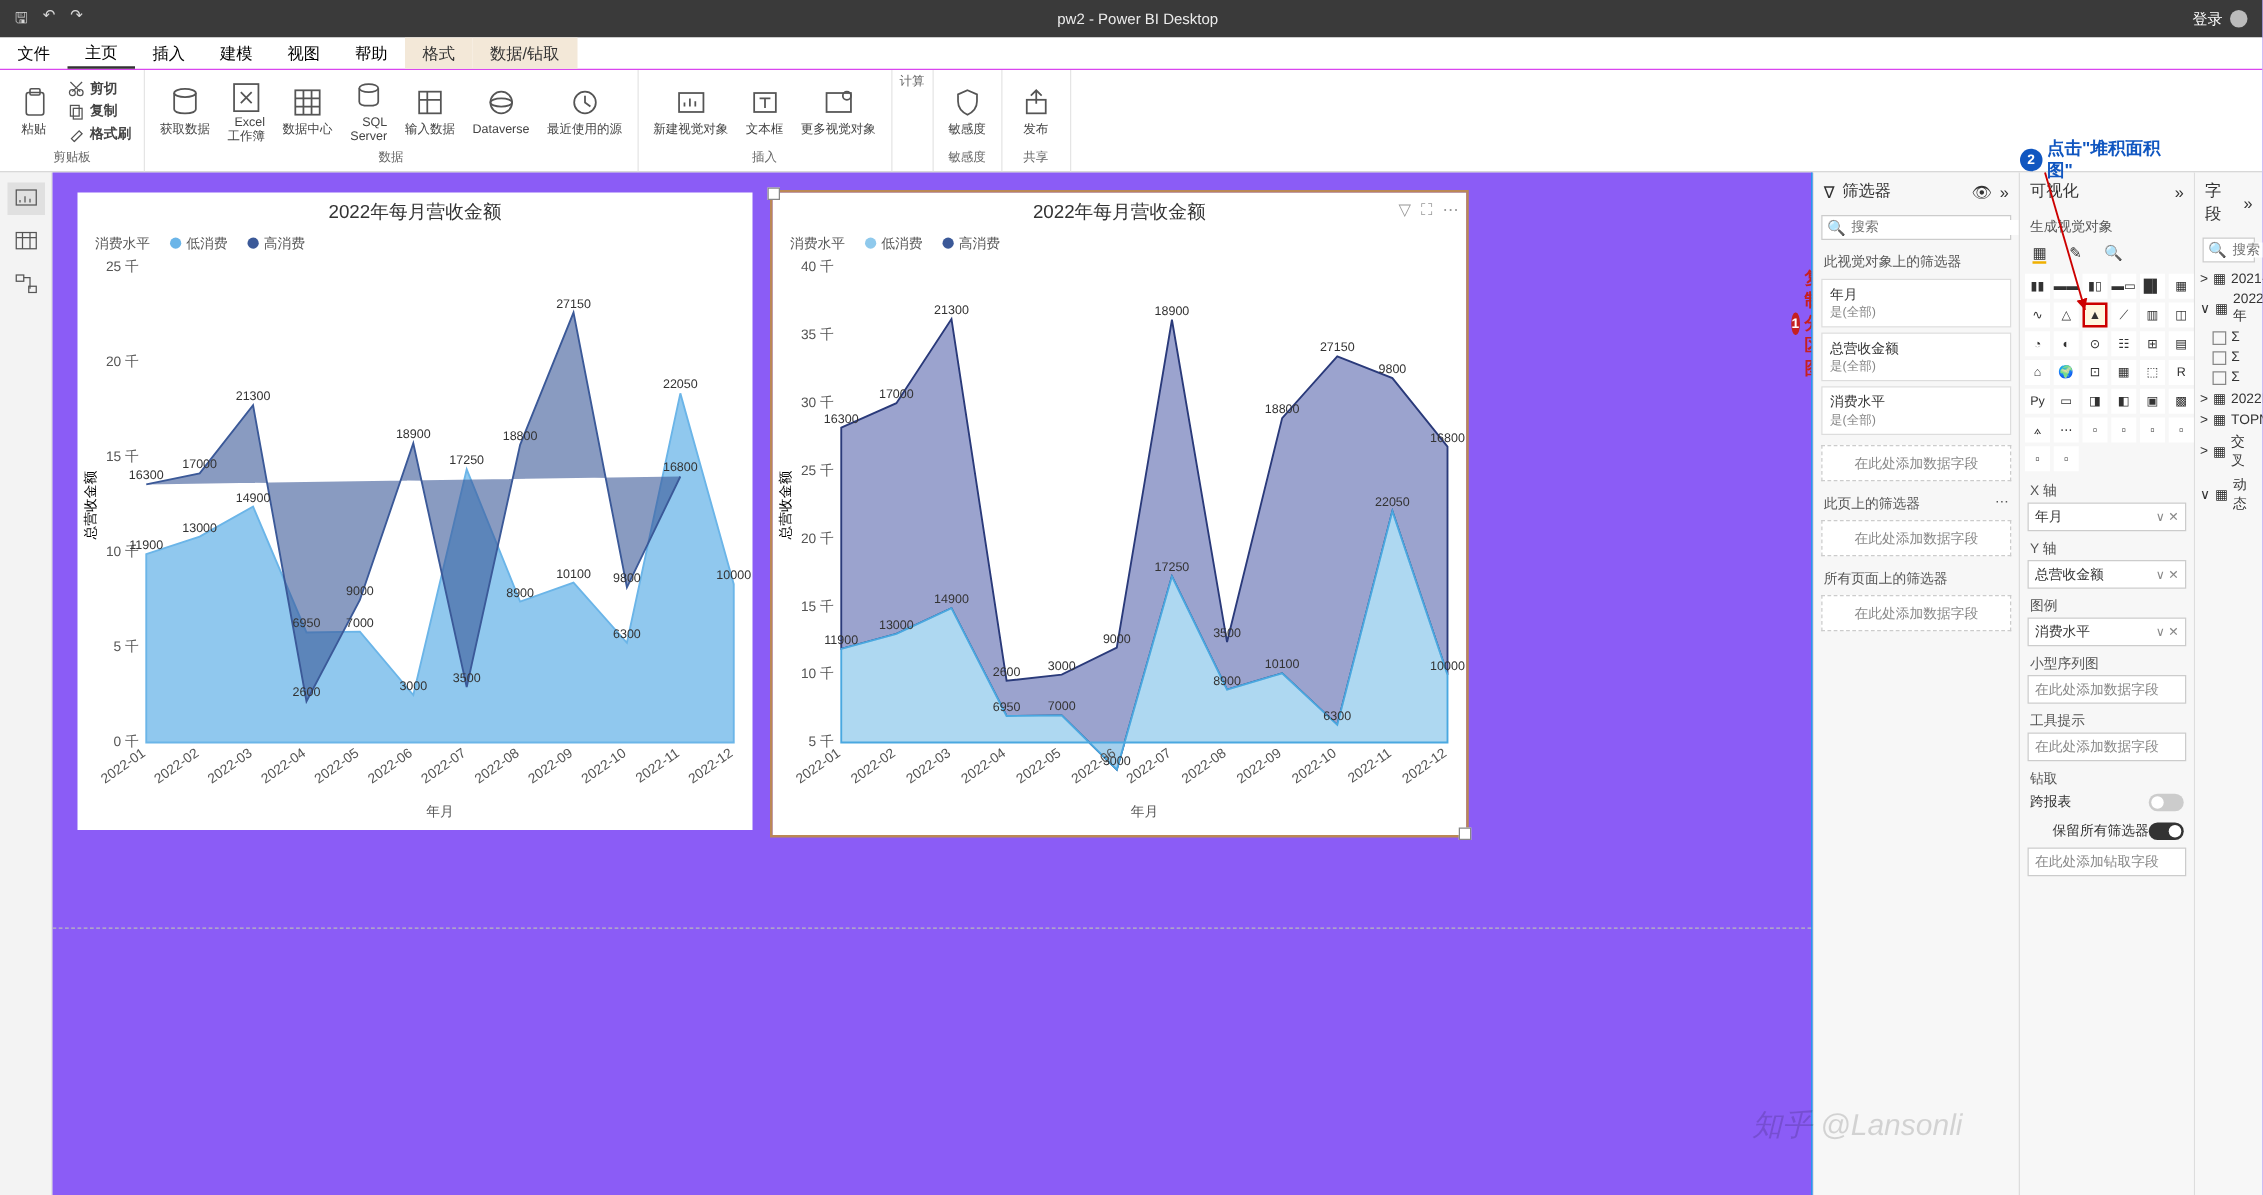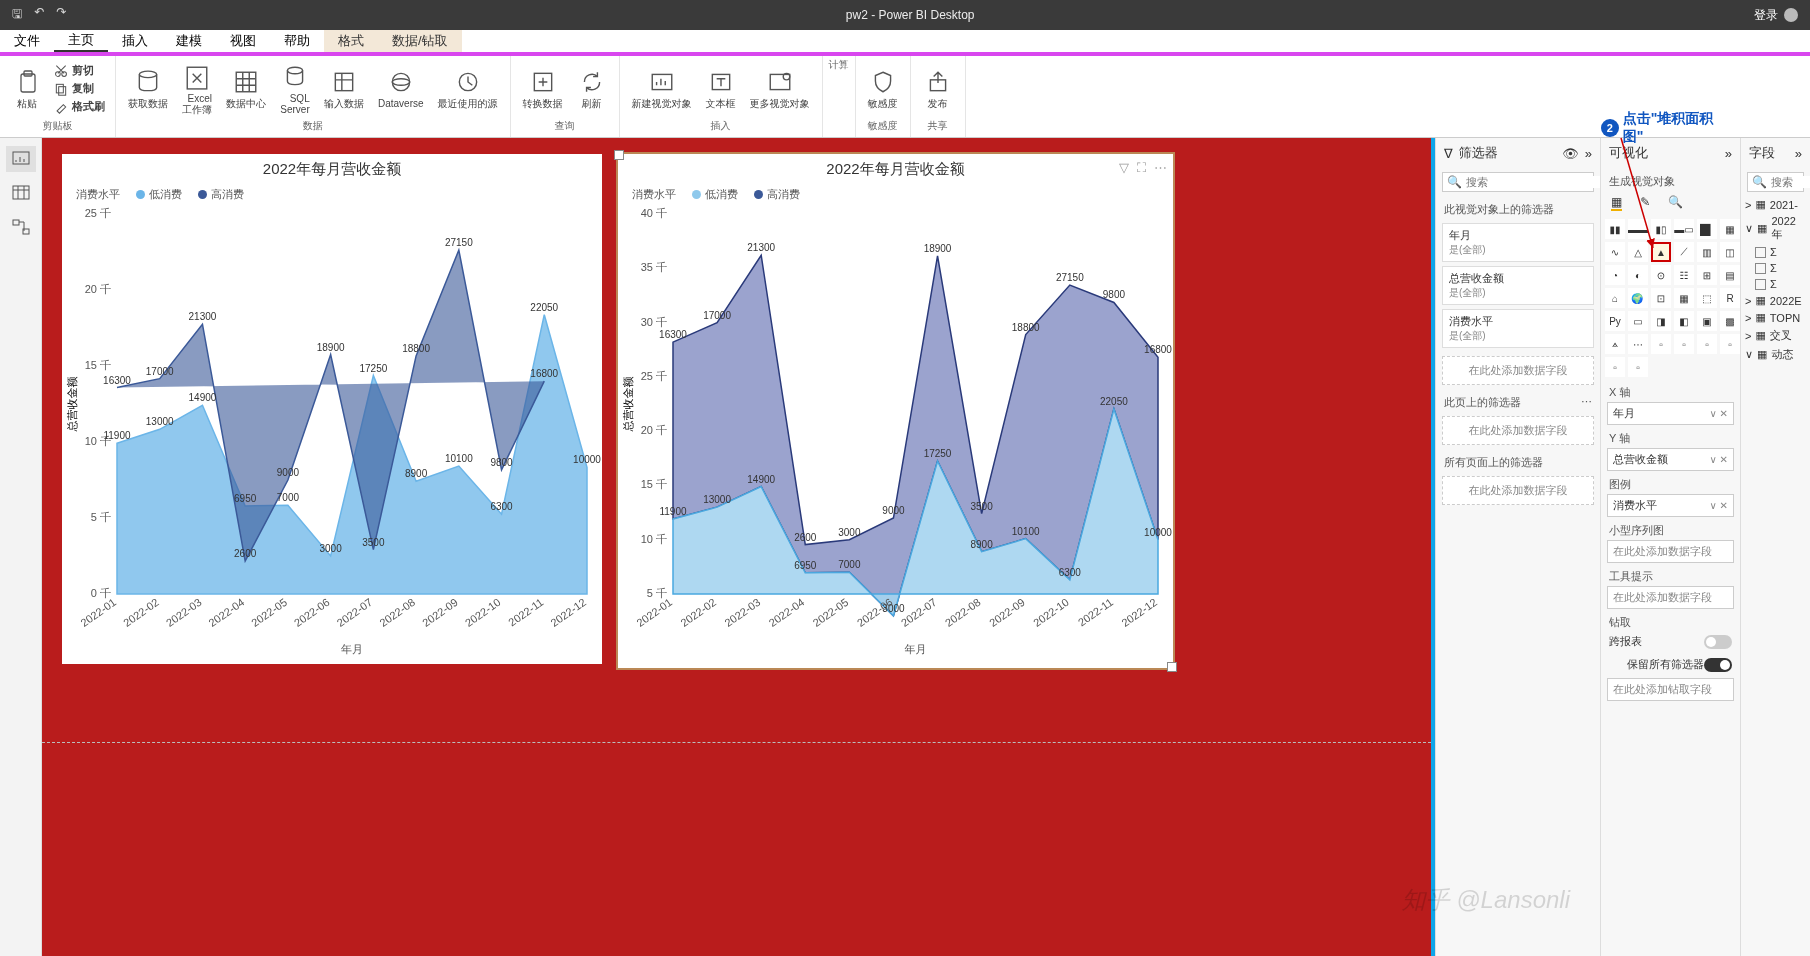--- a/index.html
+++ b/index.html
@@ -3,38 +3,38 @@
 <meta charset="utf-8">
 <style>
 *{margin:0;padding:0;box-sizing:border-box;font-family:"Segoe UI","Microsoft YaHei",sans-serif}
 body{background:#f3f3f3;width:1810px;height:956px;overflow:hidden;position:relative}
 .titlebar{height:30px;background:#3a3a3a;color:#fff;display:flex;align-items:center;font-size:12px}
 .titlebar .qat{display:flex;gap:12px;padding:0 12px}
 .titlebar .qat span{opacity:.8}
 .titlebar .title{flex:1;text-align:center;opacity:.9}
 .titlebar .login{padding:0 12px;display:flex;align-items:center;gap:6px}
 .titlebar .login .dot{width:14px;height:14px;border-radius:50%;background:#bbb}
-.menubar{height:26px;background:#fff;display:flex;align-items:center;font-size:13px;border-bottom:4px solid #d946ef}
+.menubar{height:26px;background:#fff;display:flex;align-items:center;font-size:13px;border-bottom:1px solid #d946ef}
 .menubar .tab{padding:0 14px;height:100%;display:flex;align-items:center;cursor:pointer}
 .menubar .tab.active{border-bottom:2px solid #333}
 .menubar .tab.highlight{background:#f3e8d8;color:#333}
 .ribbon{height:82px;background:#fff;display:flex;border-bottom:1px solid #ccc;font-size:11px;color:#444}
 .ribbon .group{display:flex;flex-direction:column;border-right:1px solid #e5e5e5;padding:2px 6px}
 .ribbon .group .items{flex:1;display:flex;align-items:center;gap:2px}
 .ribbon .group .label{text-align:center;font-size:10px;color:#666;padding-bottom:2px}
 .ribbon .btn{display:flex;flex-direction:column;align-items:center;justify-content:center;padding:2px 6px;cursor:pointer;min-width:42px}
 .ribbon .btn .ico{width:28px;height:28px;display:flex;align-items:center;justify-content:center}
 .ribbon .btn .txt{font-size:10px;text-align:right;line-height:1.1;margin-top:2px}
 .ribbon .small-btn{display:flex;align-items:center;gap:4px;padding:1px 4px;font-size:11px;cursor:pointer}
 .ribbon svg{stroke:#555;fill:none;stroke-width:1.3}
 .workspace{display:flex;height:818px}
 .leftrail{width:42px;background:#f3f3f3;border-right:1px solid #ddd;display:flex;flex-direction:column;padding-top:8px;gap:8px;align-items:center}
 .leftrail .railbtn{width:30px;height:26px;display:flex;align-items:center;justify-content:center;cursor:pointer}
 .leftrail .railbtn.active{background:#e0e0e0}
-.canvas{flex:1;background:#b91c1c;position:relative;border-right:4px solid #0ea5e9;overflow:hidden}
+.canvas{flex:1;background:#8b5cf6;position:relative;border-right:1px solid #0ea5e9;overflow:hidden}
 .chart-container{position:absolute;background:#fff}
 .chart-container.selected{outline:2px solid #888}
 .chart-container.selected::before,.chart-container.selected::after{content:"";position:absolute;width:8px;height:8px;background:#fff;border:1px solid #888}
 .chart-container.selected::before{left:-4px;top:-4px}
 .chart-container.selected::after{right:-4px;bottom:-4px}
 .chart-title{text-align:center;font-size:15px;color:#333;padding:6px 0}
 .legend{display:flex;gap:16px;font-size:11px;color:#555;padding:2px 14px}
 .legend .item{display:flex;align-items:center;gap:4px}
 .legend .dot2{width:9px;height:9px;border-radius:50%}
 .chart-body{position:relative}
@@ -48,21 +48,21 @@
 .anno1{color:#c62020;top:60px;left:815px}
 .anno1 .num{background:#c62020}
 .anno2{color:#1056c0;top:-28px;right:8px}
 .anno2 .num{background:#1056c0}
 .arrow-line{position:absolute;pointer-events:none}
 .pane{background:#f7f7f7;border-left:1px solid #ddd;display:flex;flex-direction:column;font-size:12px;color:#333}
 .pane .header{display:flex;align-items:center;padding:6px 8px;font-size:13px;gap:6px}
 .pane .header .spacer{flex:1}
 .filters-pane{width:165px}
 .viz-pane{width:140px;position:relative}
-.fields-pane{width:70px}
+.fields-pane{width:55px}
 .pane .section-title{font-size:11px;color:#555;padding:6px 8px 2px}
 .search-box{margin:4px 6px;display:flex;align-items:center;border:1px solid #ccc;background:#fff;padding:2px 4px;gap:4px}
 .search-box input{border:none;outline:none;flex:1;font-size:11px}
 .filter-card{margin:4px 6px;border:1px solid #ddd;background:#fff;padding:4px 6px;font-size:11px}
 .filter-card .fname{color:#333}
 .filter-card .fval{color:#888;font-size:10px}
 .drop-zone{margin:4px 6px;border:1px dashed #ccc;background:#fff;padding:6px;font-size:11px;color:#888;text-align:center}
 .viz-picker{padding:4px;display:grid;grid-template-columns:repeat(6,20px);gap:3px}
 .viz-picker .vbtn{width:20px;height:20px;border:1px solid transparent;display:flex;align-items:center;justify-content:center;cursor:pointer;background:#fff;font-size:10px}
 .viz-picker .vbtn.sel{border:2px solid #c00;background:#fff8e0}
@@ -202,43 +202,20 @@
           <div class="ico">
             <svg width="26" height="26" viewBox="0 0 24 24">
               <circle cx="12" cy="12" r="8"></circle>
               <path d="M12 7v5l4 3"></path>
             </svg>
           </div>
           <div class="txt">最近使用的源</div>
         </div>
       </div>
       <div class="label">数据</div>
-    </div>
-    <div class="group">
-      <div class="items">
-        <div class="btn">
-          <div class="ico">
-            <svg width="26" height="26" viewBox="0 0 24 24">
-              <rect x="4" y="4" width="16" height="16"></rect>
-              <path d="M8 12h8M12 8v8"></path>
-            </svg>
-          </div>
-          <div class="txt">转换数据</div>
-        </div>
-        <div class="btn">
-          <div class="ico">
-            <svg width="26" height="26" viewBox="0 0 24 24">
-              <path d="M5 12a7 7 0 0 1 12-5M19 12a7 7 0 0 1-12 5"></path>
-              <path d="M17 3v4h-4M7 21v-4h4"></path>
-            </svg>
-          </div>
-          <div class="txt">刷新</div>
-        </div>
-      </div>
-      <div class="label">查询</div>
     </div>
     <div class="group">
       <div class="items">
         <div class="btn">
           <div class="ico">
             <svg width="26" height="26" viewBox="0 0 24 24">
               <rect x="3" y="5" width="18" height="14"></rect>
               <path d="M7 15v-3M11 15v-6M15 15v-4"></path>
             </svg>
           </div>

